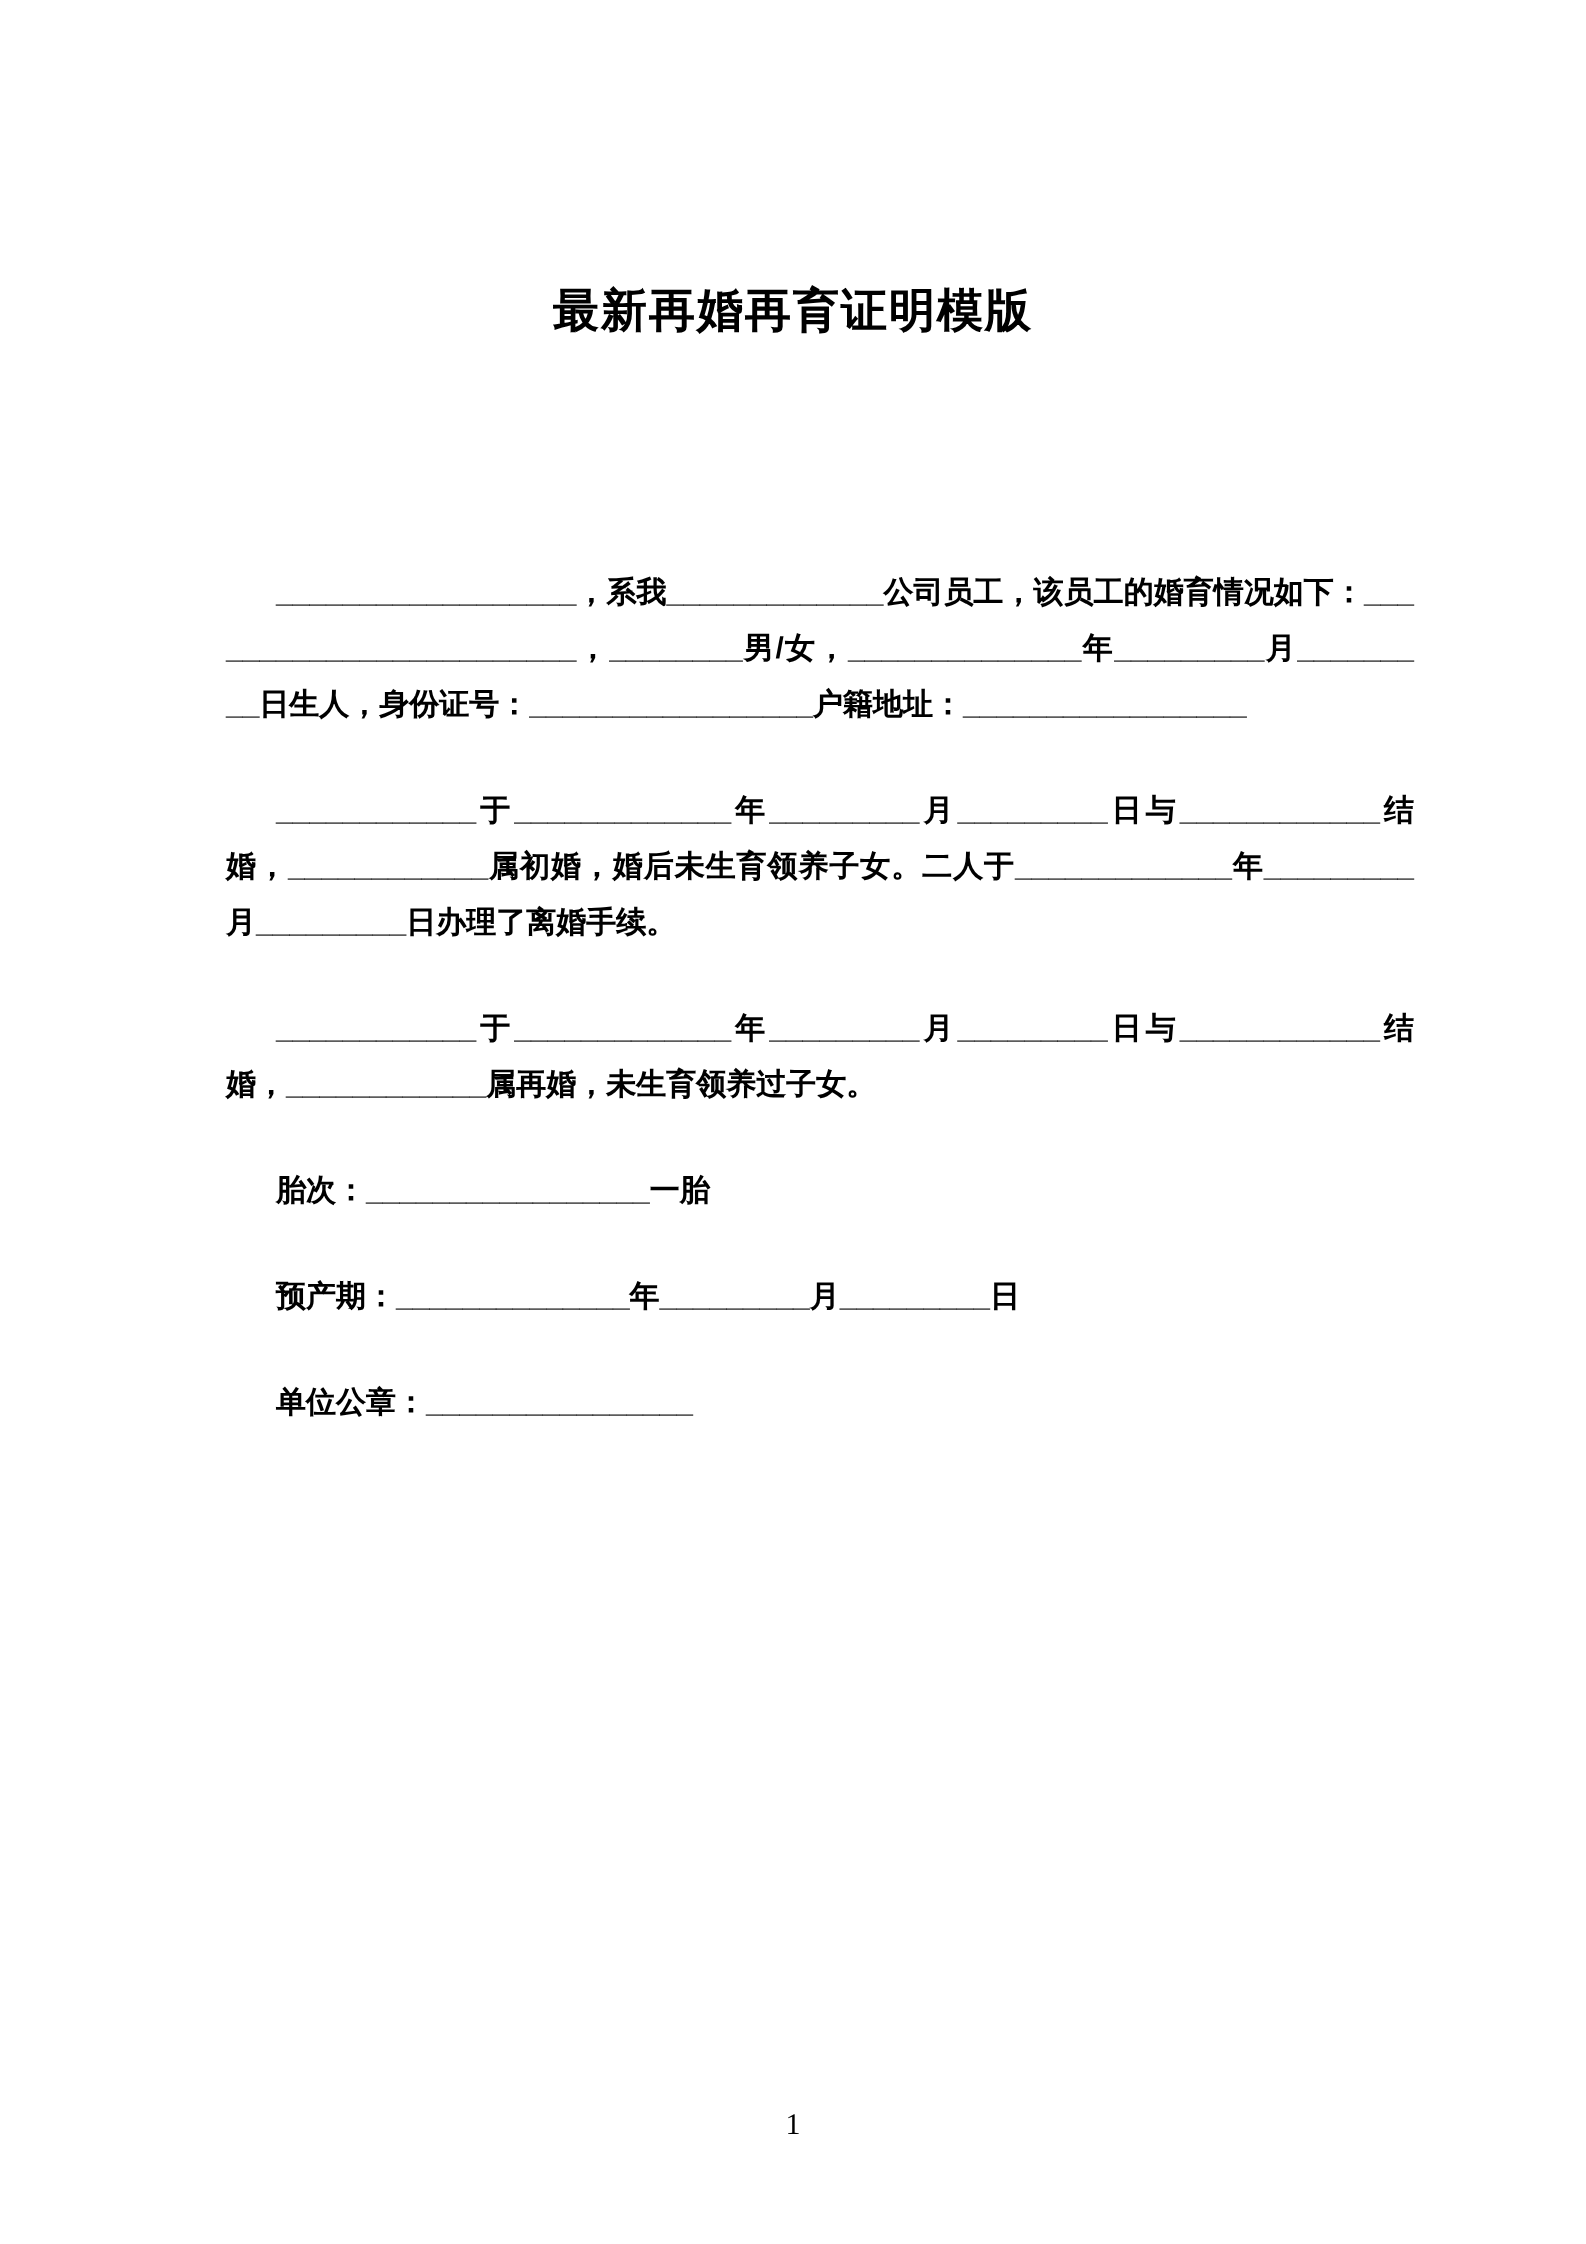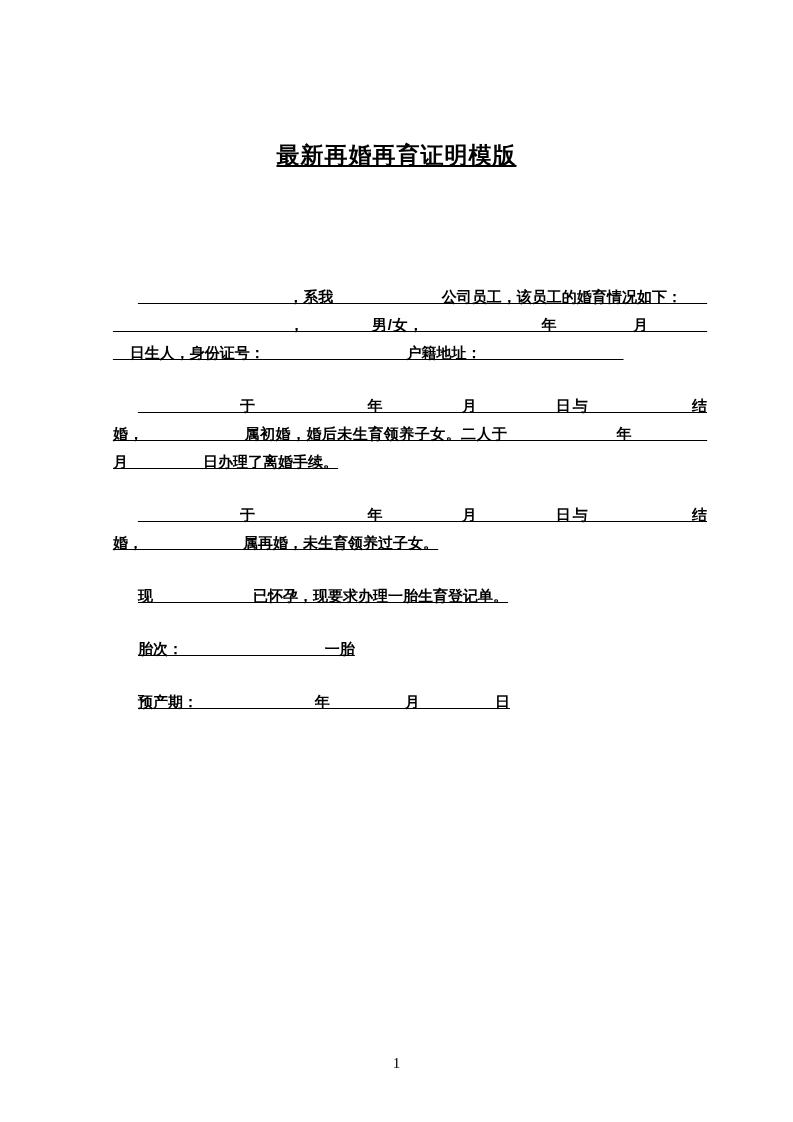--- a/index.html
+++ b/index.html
@@ -8,21 +8,20 @@
     background: #ffffff;
   }
   .page {
     position: relative;
     width: 793px;
     height: 1122px;
     background: #ffffff;
     color: #000000;
     font-family: "Liberation Sans", sans-serif;
     overflow: hidden;
-    text-decoration: underline;
   }
   .doc-title {
     margin: 0;
     padding-top: 140px;
     font-size: 23px;
     line-height: 30px;
     font-weight: bold;
     text-align: center;
     letter-spacing: 1px;
   }
@@ -58,26 +57,26 @@
   <h1 class="doc-title">最新再婚再育证明模版</h1>
 
   <div class="doc-body">
     <p class="para">__________________，系我_____________公司员工，该员工的婚育情况如下：________________________，________男/女，______________年_________月_________日生人，身份证号：_________________户籍地址：_________________</p>
 
 
     <p class="para">____________于_____________年_________月_________日与____________结婚，____________属初婚，婚后未生育领养子女。二人于_____________年_________月_________日办理了离婚手续。</p>
 
     <p class="para">____________于_____________年_________月_________日与____________结婚，____________属再婚，未生育领养过子女。</p>
 
-    <p class="para">现____________已怀孕，现要求办理一胎生育登记单。</p>
 
 
 
     <p class="para">胎次：_________________一胎</p>
 
     <p class="para">预产期：______________年_________月_________日</p>
 
 
+    <p class="para">单位公章：________________</p>
   </div>
 
   <div class="page-footer">1</div>
 
 </div>
 
 </body></html>

